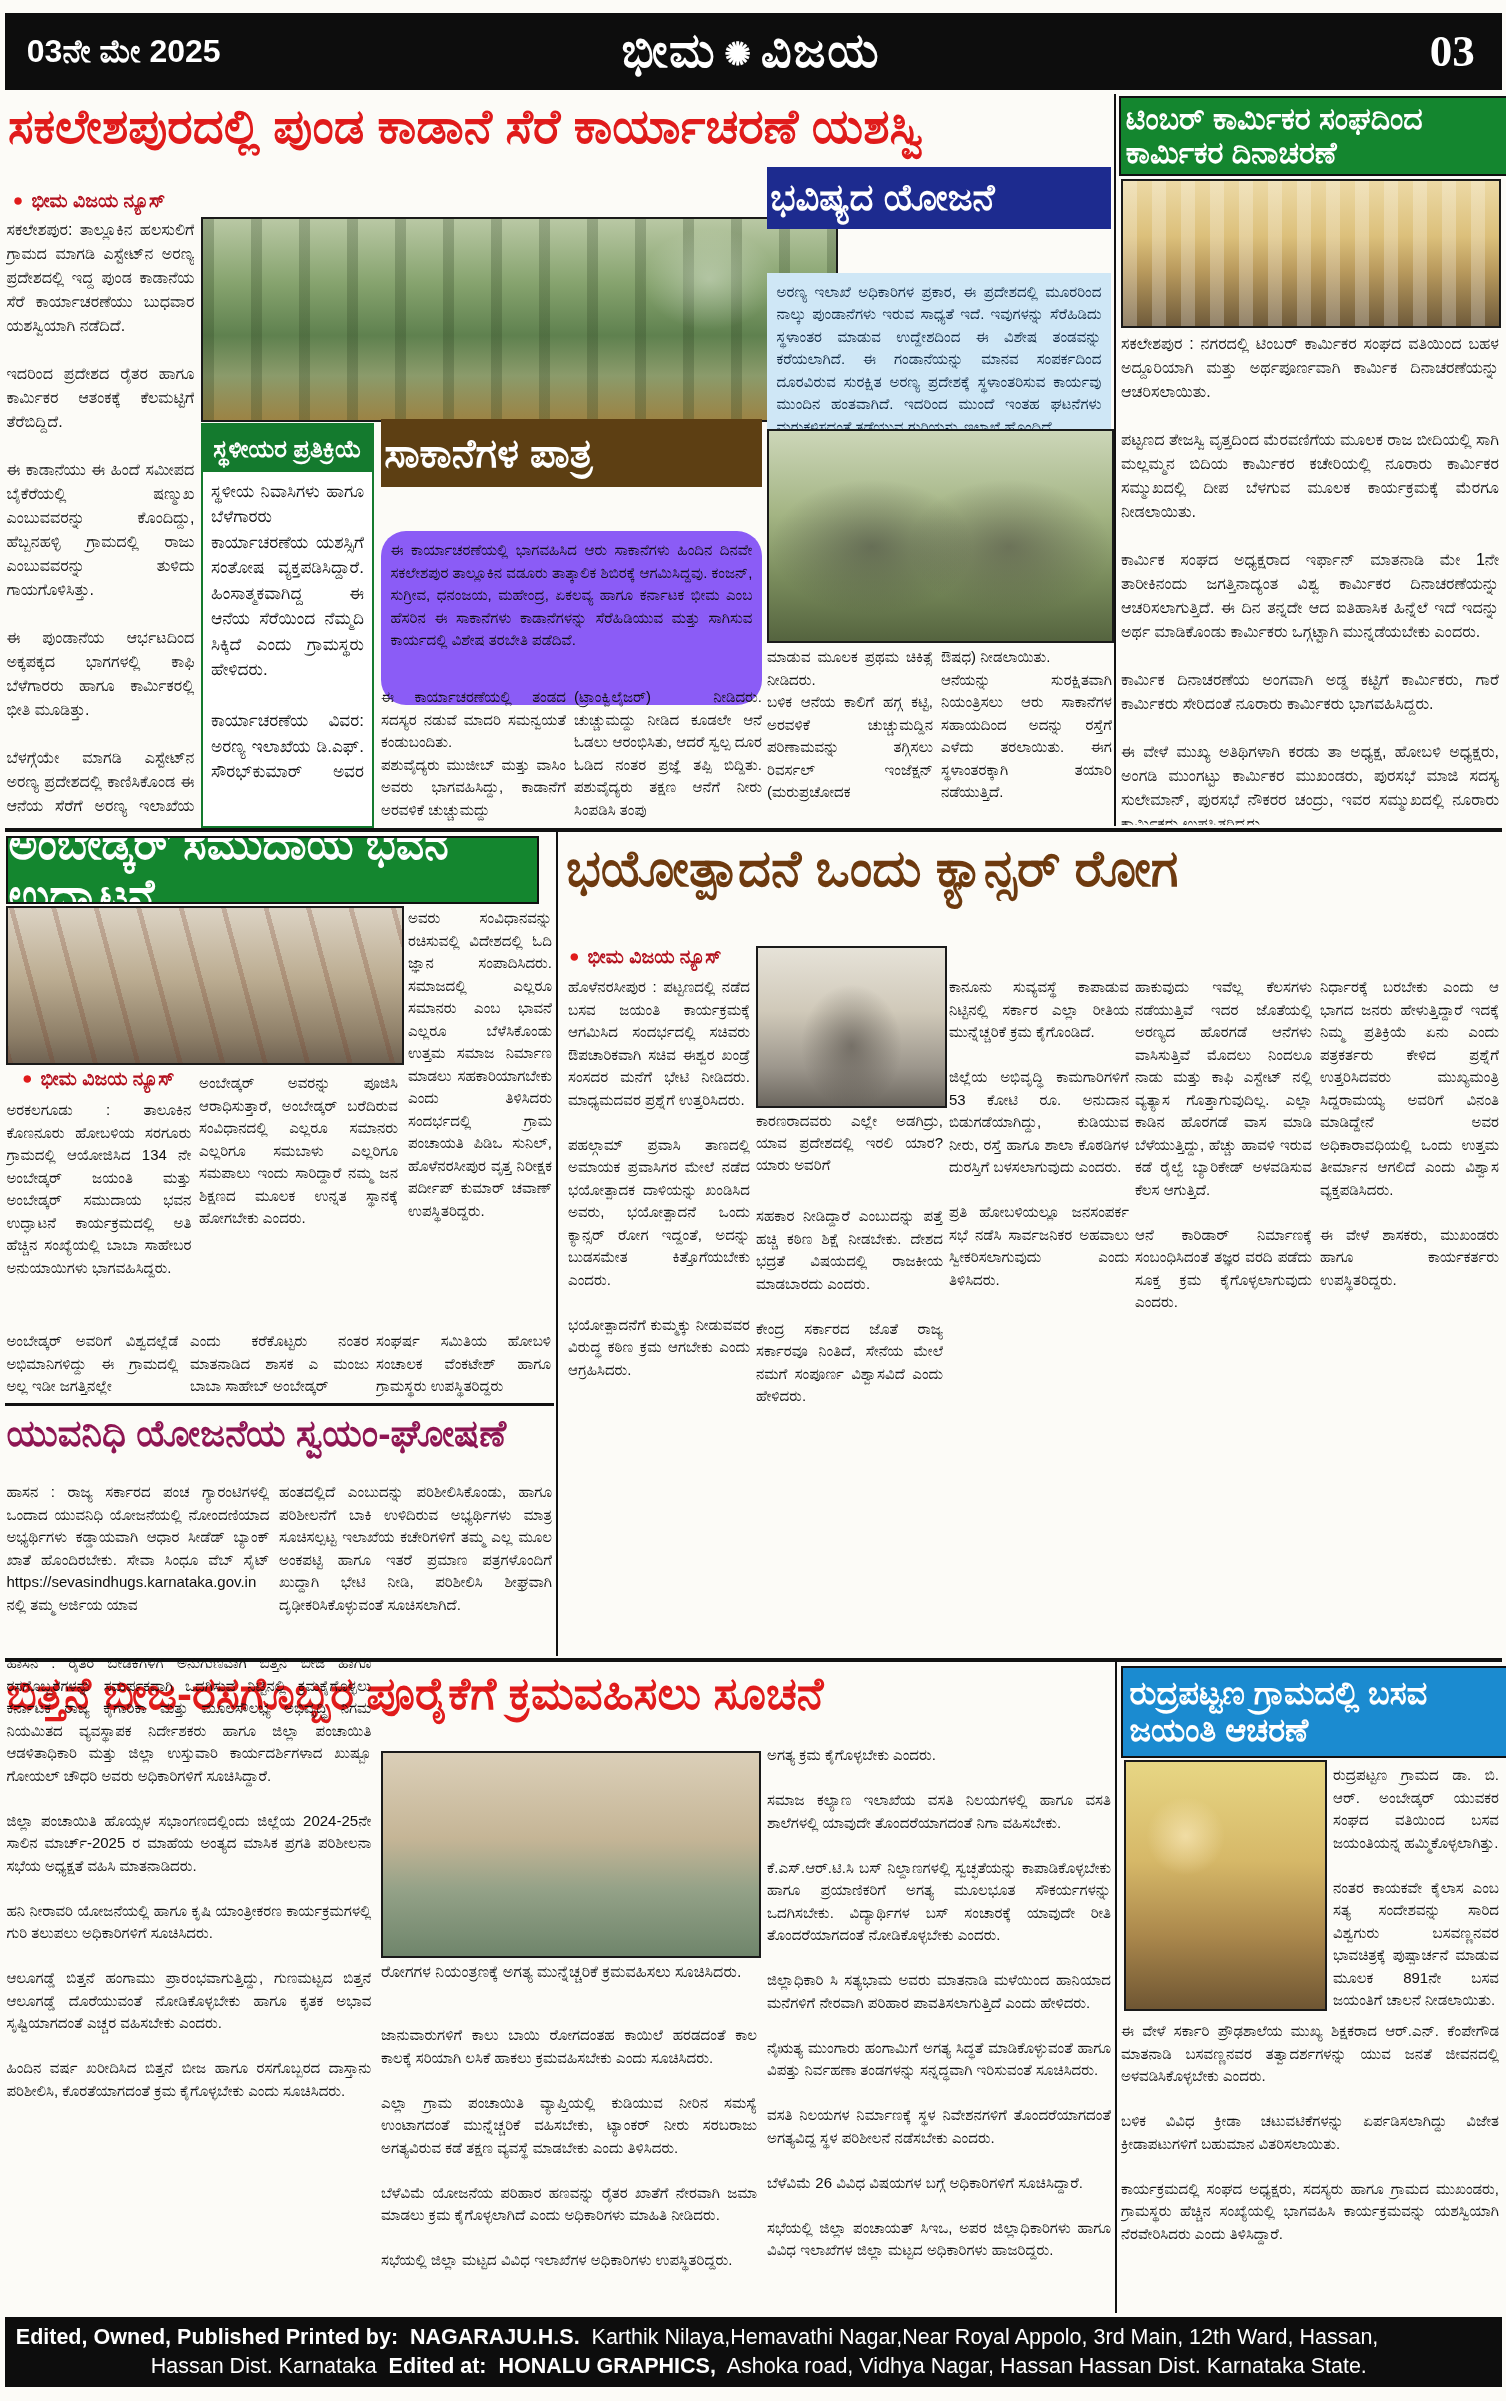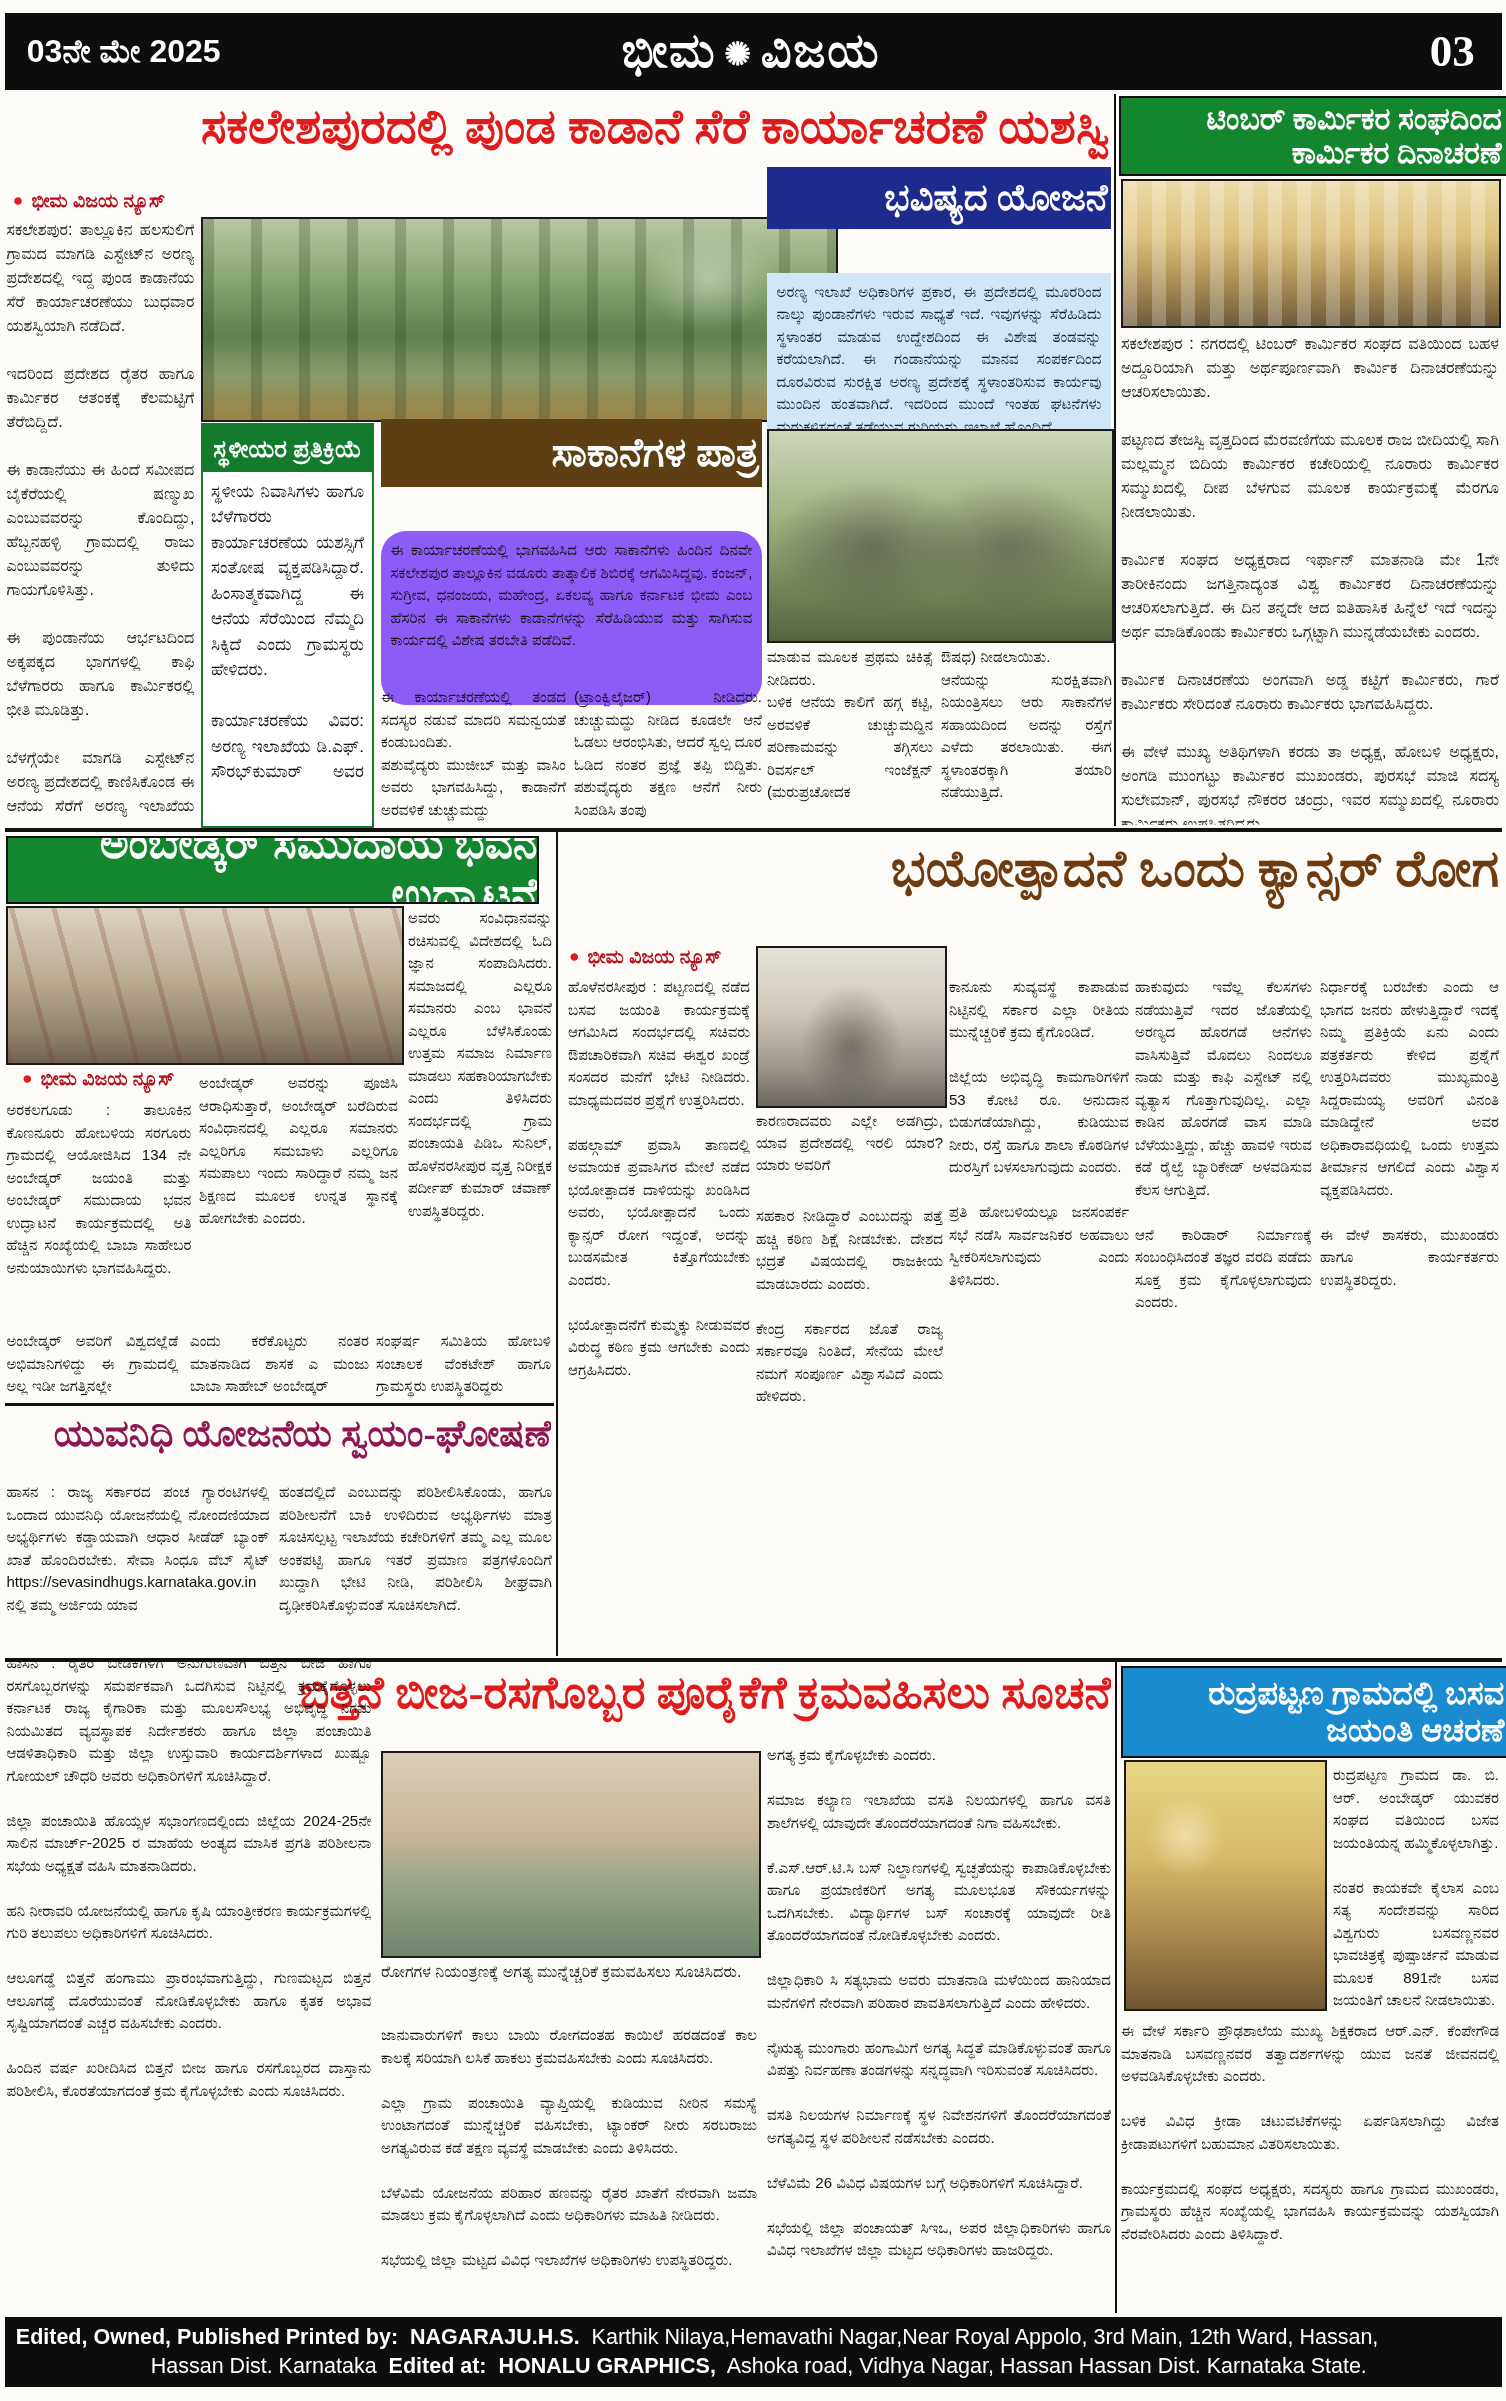--- a/index.html
+++ b/index.html
@@ -10,21 +10,21 @@
   .bar{background:#0d0d0d;color:#fff;}
   #masthead{left:4.8px;top:12.8px;width:1497px;height:77px;display:flex;align-items:center;}
   #masthead .date{margin-left:22px;font-size:32px;font-weight:bold;width:343px;}
   #masthead .center{flex:1;text-align:center;font-size:48px;font-weight:bold;letter-spacing:1.6px;}
   #masthead .star{display:inline-block;font-size:32px;vertical-align:middle;margin:0 8px;}
   #masthead .pageno{width:343px;text-align:right;margin-right:27px;font-size:45px;font-weight:bold;font-family:"Liberation Serif",serif;}
   
   .hrule{background:#111;height:4px;}
   .vrule{background:#111;width:2.4px;}
   
-  .hl{font-weight:bold;text-align:right;line-height:1.15;overflow:hidden;font-family:Liberation Serif, serif;}
+  .hl{font-weight:bold;text-align:left;line-height:1.15;overflow:hidden;}
   .hl-red{color:#e01b1b;}
   .hl-brown{color:#6e3a0f;}
   .hl-magenta{color:#8e1653;}
   .box-green{background:#14862f;color:#fff;border:2.4px solid #111;}
   .box-navy{background:#1d2b8f;color:#fff;}
   .box-brownhdr{background:#5d3f13;color:#fff;}
   .box-sky{background:#1b8bd0;color:#fff;border:2.4px solid #111;}
   
   .col{font-size:15px;line-height:1.5;text-align:justify;white-space:pre-line;overflow:hidden;}
   .boxbody{font-size:15px;line-height:1.5;text-align:justify;white-space:pre-line;overflow:hidden;padding:8px 9.6px;margin-top:44px;}

